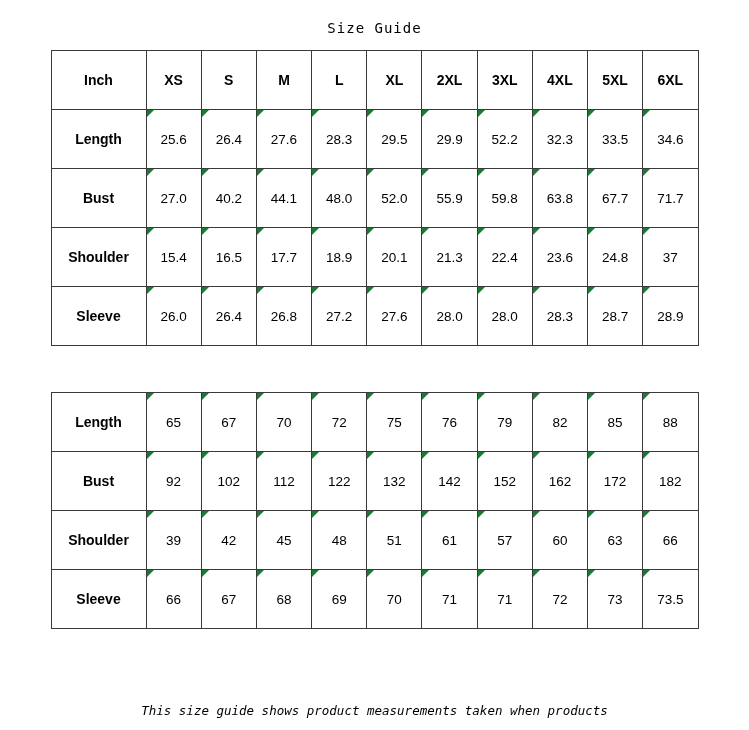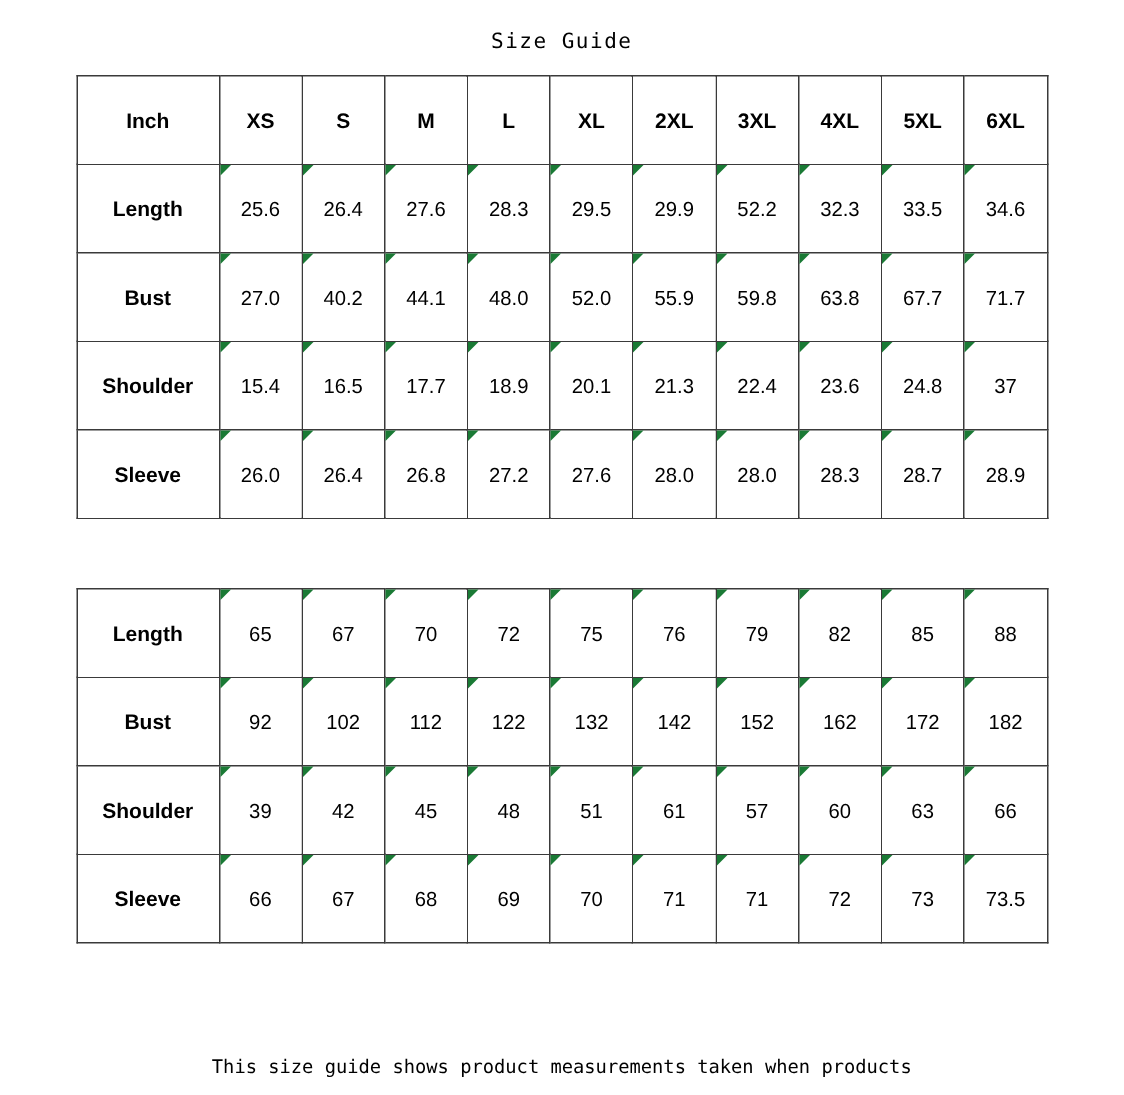--- a/index.html
+++ b/index.html
@@ -75,20 +75,21 @@
     bottom: 10px;
     text-align: center;
     font-family: "DejaVu Sans Mono", monospace;
     font-size: 12.5px;
     line-height: 19px;
     color: #000;
     padding: 0 18px;
   }
   .footer div {
     white-space: nowrap;
+    font-style: italic;
   }
 </style>
 </head>
 <body>
 
 <div class="page">
 
   <div class="title">Size Guide</div>
 
   <table class="size-table">

